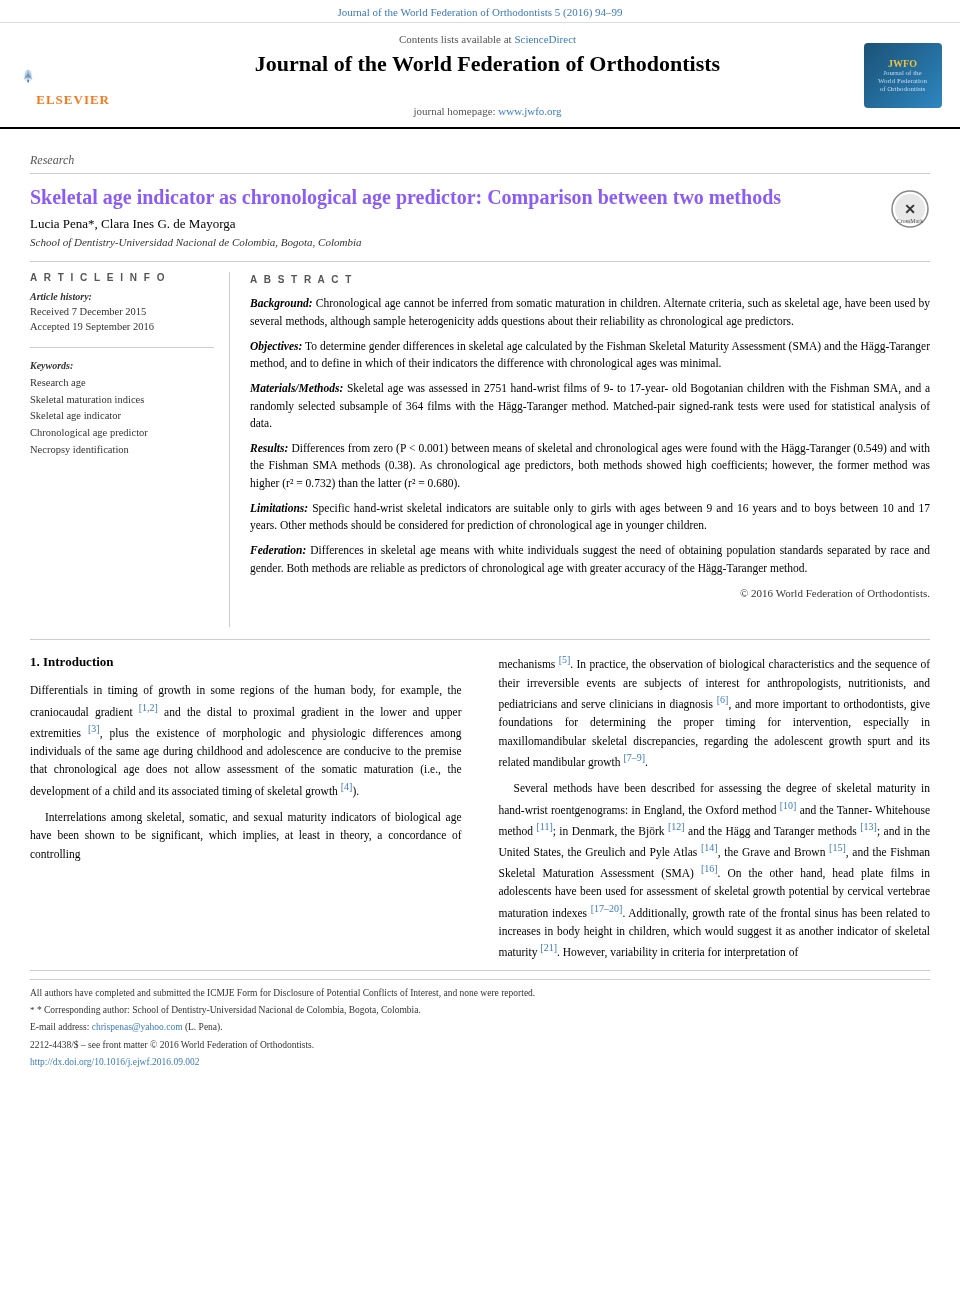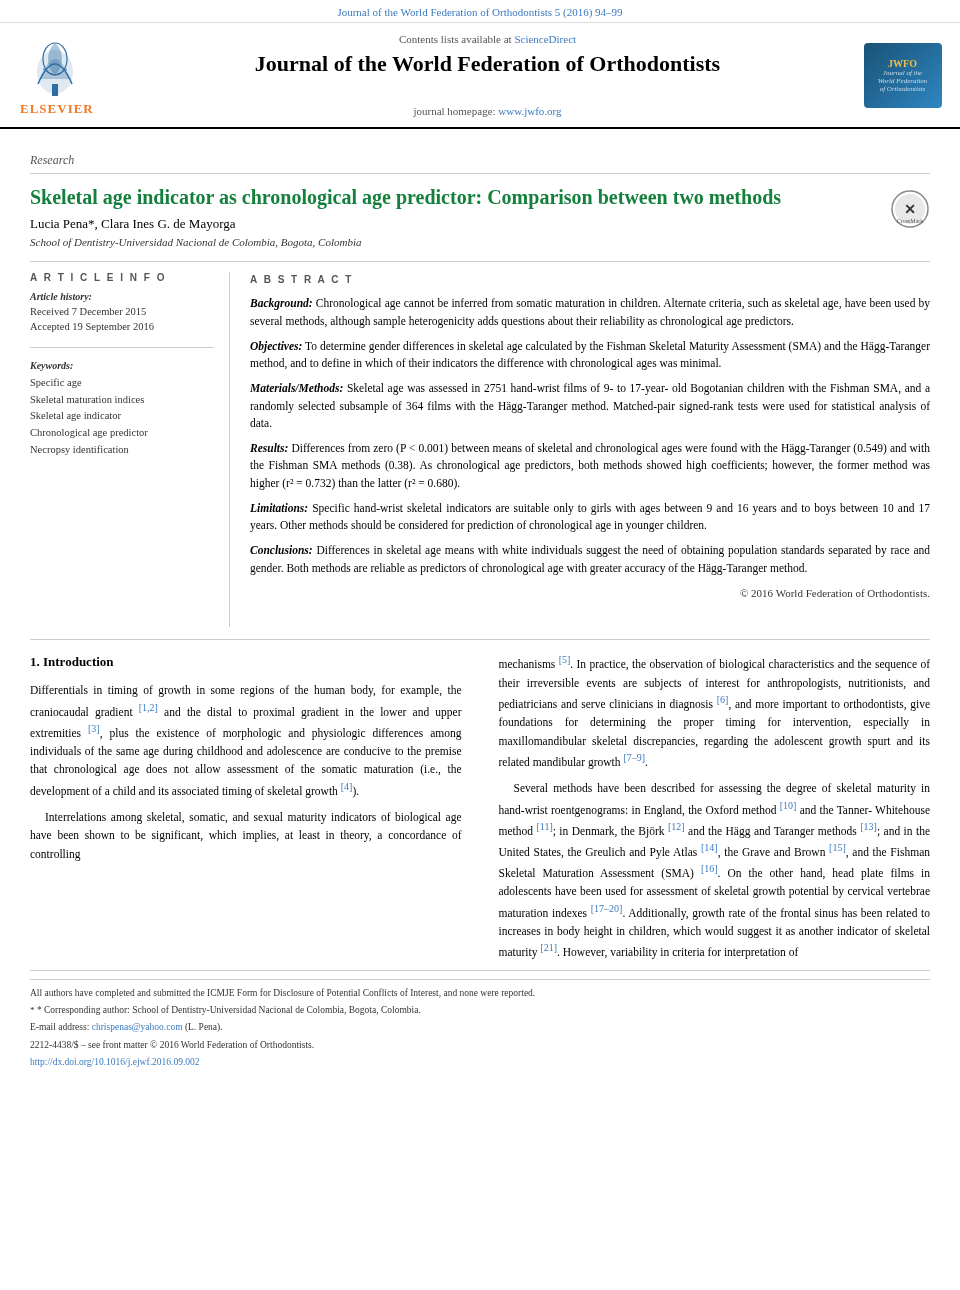--- a/index.html
+++ b/index.html
@@ -25,22 +25,21 @@
       display: flex;
       align-items: center;
       padding: 10px 20px;
       border-bottom: 2px solid #000;
     }
 
     .elsevier-logo {
       width: 90px;
       flex-shrink: 0;
       display: flex;
-      flex-direction: column;
-      align-items: flex-start;
+      align-items: flex-end;
     }
 
     .elsevier-tree {
       width: 70px;
       height: 65px;
     }
 
     .elsevier-label {
       font-size: 13px;
       font-weight: bold;
@@ -124,21 +123,21 @@
       color: #555;
       padding: 24px 0 5px;
       border-bottom: 1px solid #ccc;
     }
 
     .paper-title {
       font-size: 20px;
       font-weight: bold;
       line-height: 1.3;
       padding: 10px 0 6px;
-      color: #15803d;
+      color: #8b5cf6;
     }
 
     .crossmark-area {
       display: flex;
       justify-content: space-between;
       align-items: flex-start;
     }
 
     .title-author-block {
       flex: 1;
@@ -334,21 +333,21 @@
     <div class="journal-title-main">Journal of the World Federation of Orthodontists</div>
     <div class="journal-homepage">
       <span>journal homepage:</span>
       <a href="#">www.jwfo.org</a>
     </div>
   </div>
 
   <div class="jwfo-logo">
     <div class="jwfo-badge">
       <div class="jwfo-badge-title">JWFO</div>
-      <div style="font-size:7px; color:#cde;font-style:italic;">
+      <div style="font-size:7px; color:#cde;">
         <span>Journal of the</span><br>
         <span>World Federation</span><br>
         <span>of Orthodontists</span>
       </div>
     </div>
   </div>
 </div>
 
 <div class="content-area">
 
@@ -381,21 +380,21 @@
       <div class="article-info-label">Article history:</div>
       <div class="article-info-text">
         <div>Received 7 December 2015</div>
         <div>Accepted 19 September 2016</div>
       </div>
 
       <hr class="divider">
 
       <div class="keywords-label">Keywords:</div>
       <div>
-        <div class="keyword-item">Specific age</div>
+        <div class="keyword-item">Research age</div>
         <div class="keyword-item">Skeletal maturation indices</div>
         <div class="keyword-item">Skeletal age indicator</div>
         <div class="keyword-item">Chronological age predictor</div>
         <div class="keyword-item">Necropsy identification</div>
       </div>
     </div>
 
     <div class="right-col">
       <div class="section-heading">A B S T R A C T</div>
 
@@ -418,21 +417,21 @@
         <span class="abstract-para-label">Results:</span>
         <span>Differences from zero (P &lt; 0.001) between means of skeletal and chronological ages were found with the Hägg-Taranger (0.549) and with the Fishman SMA methods (0.38). As chronological age predictors, both methods showed high coefficients; however, the former method was higher (r² = 0.732) than the latter (r² = 0.680).</span>
       </div>
 
       <div class="abstract-para">
         <span class="abstract-para-label">Limitations:</span>
         <span>Specific hand-wrist skeletal indicators are suitable only to girls with ages between 9 and 16 years and to boys between 10 and 17 years. Other methods should be considered for prediction of chronological age in younger children.</span>
       </div>
 
       <div class="abstract-para">
-        <span class="abstract-para-label">Conclusions:</span>
+        <span class="abstract-para-label">Federation:</span>
         <span>Differences in skeletal age means with white individuals suggest the need of obtaining population standards separated by race and gender. Both methods are reliable as predictors of chronological age with greater accuracy of the Hägg-Taranger method.</span>
       </div>
 
       <div class="copyright-line">© 2016 World Federation of Orthodontists.</div>
     </div>
   </div>
 
   <hr class="divider">
 
   <div class="main-body">

